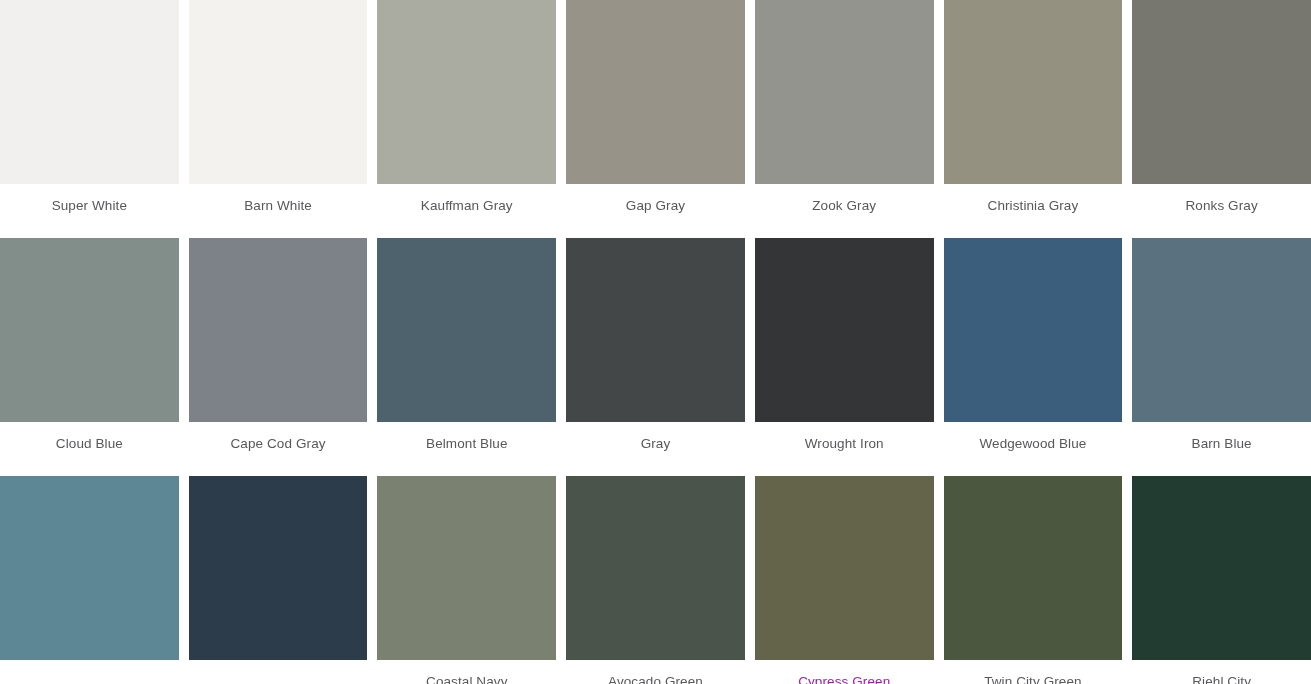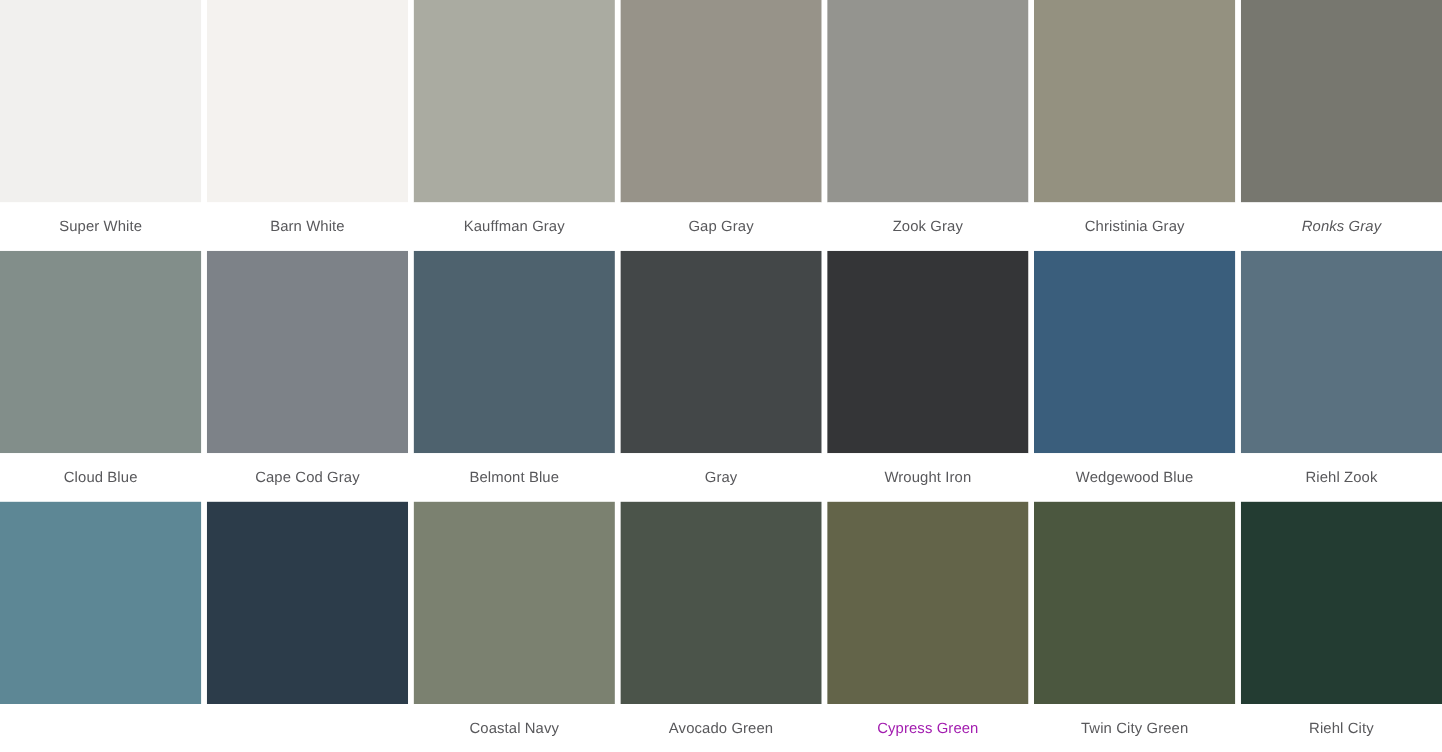--- a/index.html
+++ b/index.html
@@ -19,20 +19,21 @@
 
   #swatch-grid {
     display: grid;
     grid-template-columns: repeat(7, 1fr);
     grid-template-rows: repeat(3, 228px);
     column-gap: 5px;
     row-gap: 0px;
     width: 1311px;
     height: 609px;
     background: #ffffff;
+    gap: 10px;
   }
 
   .swatch-cell {
     display: flex;
     flex-direction: column;
     align-items: stretch;
     overflow: hidden;
   }
 
   .swatch-chip {
@@ -80,21 +81,21 @@
     <div class="swatch-cell">
       <div class="swatch-chip" style="background-color: rgb(148, 148, 143);"></div>
       <div class="swatch-label" style="color: rgb(88, 88, 91);">Zook Gray</div>
     </div>
     <div class="swatch-cell">
       <div class="swatch-chip" style="background-color: rgb(148, 145, 128);"></div>
       <div class="swatch-label" style="color: rgb(88, 88, 91);">Christinia Gray</div>
     </div>
     <div class="swatch-cell">
       <div class="swatch-chip" style="background-color: rgb(119, 119, 111);"></div>
-      <div class="swatch-label" style="color: rgb(88, 88, 91); font-style: italic;">Ronks Gray</div>
+      <div class="swatch-label" style="color: rgb(88, 88, 91);">Ronks Gray</div>
     </div>
     <div class="swatch-cell">
       <div class="swatch-chip" style="background-color: rgb(130, 142, 138);"></div>
       <div class="swatch-label" style="color: rgb(88, 88, 91);">Cloud Blue</div>
     </div>
     <div class="swatch-cell">
       <div class="swatch-chip" style="background-color: rgb(125, 130, 136);"></div>
       <div class="swatch-label" style="color: rgb(88, 88, 91);">Cape Cod Gray</div>
     </div>
     <div class="swatch-cell">
@@ -108,21 +109,21 @@
     <div class="swatch-cell">
       <div class="swatch-chip" style="background-color: rgb(52, 53, 55);"></div>
       <div class="swatch-label" style="color: rgb(88, 88, 91);">Wrought Iron</div>
     </div>
     <div class="swatch-cell">
       <div class="swatch-chip" style="background-color: rgb(58, 94, 124);"></div>
       <div class="swatch-label" style="color: rgb(88, 88, 91);">Wedgewood Blue</div>
     </div>
     <div class="swatch-cell">
       <div class="swatch-chip" style="background-color: rgb(90, 113, 128);"></div>
-      <div class="swatch-label" style="color: rgb(88, 88, 91);">Riehl Zook</div>
+      <div class="swatch-label" style="color: rgb(88, 88, 91);">Barn Blue</div>
     </div>
     <div class="swatch-cell">
       <div class="swatch-chip" style="background-color: rgb(93, 135, 149);"></div>
     </div>
     <div class="swatch-cell">
       <div class="swatch-chip" style="background-color: rgb(44, 60, 74);"></div>
     </div>
     <div class="swatch-cell">
       <div class="swatch-chip" style="background-color: rgb(123, 129, 112);"></div>
       <div class="swatch-label" style="color: rgb(88, 88, 91);">Coastal Navy</div>

